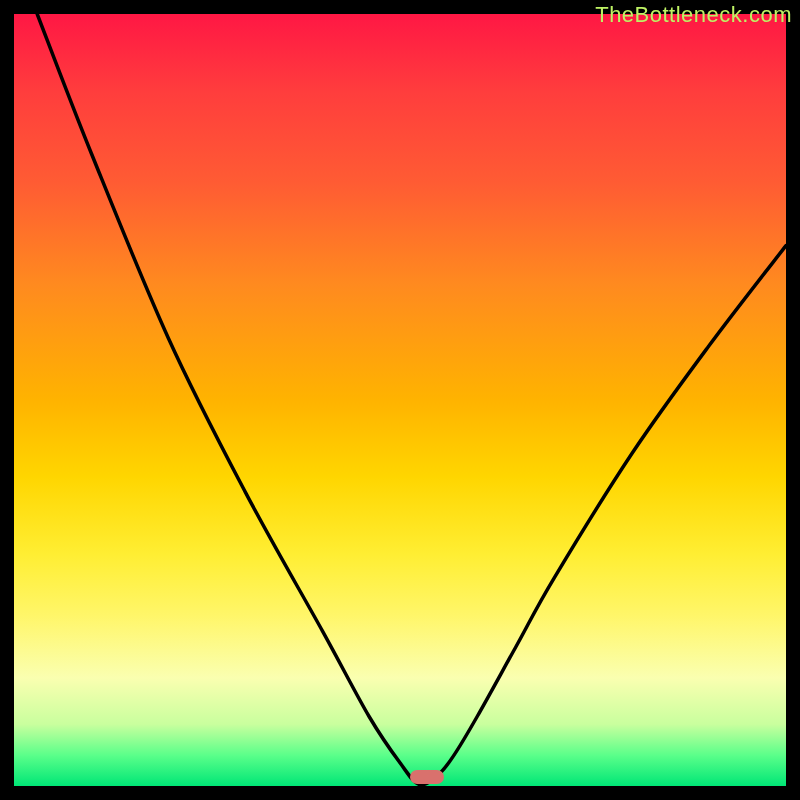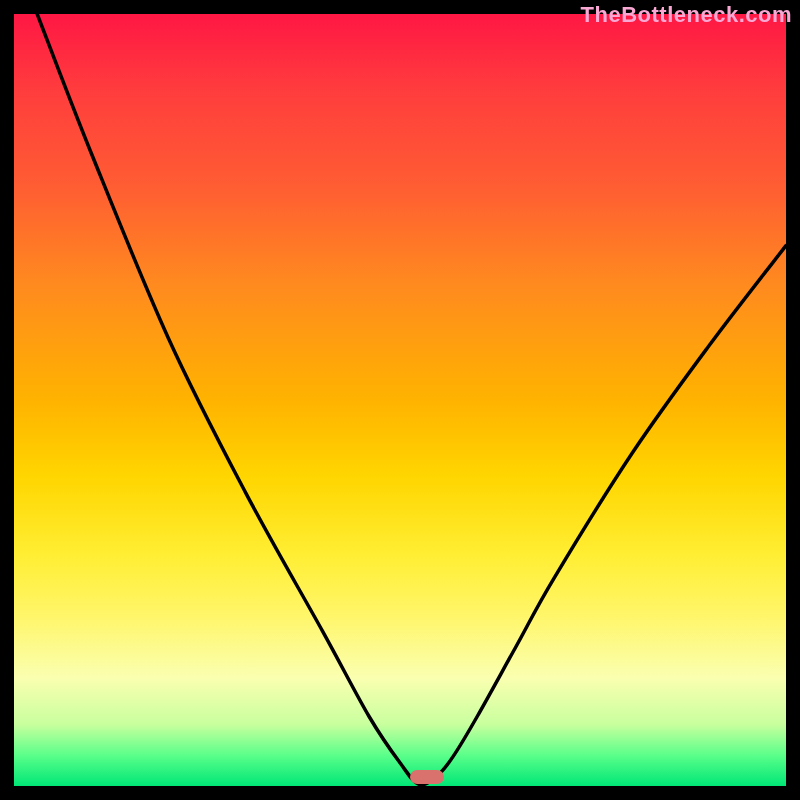--- a/index.html
+++ b/index.html
@@ -37,23 +37,23 @@
       #faffb0 86%,
       #c9ff9e 92%,
       #5bff8a 96%,
       #00e676 100%
     );
   }
   .watermark {
     position: absolute;
     top: 2px;
     right: 8px;
-    color: #f9a8d4;
+    color: #bef264;
     font-size: 22px;
-    font-weight: 700;
+    font-weight: 400;
     letter-spacing: 0.5px;
     user-select: none;
     pointer-events: none;
   }
   .curve-svg {
     position: absolute;
     left: 14px;
     top: 14px;
     width: 772px;
     height: 772px;

